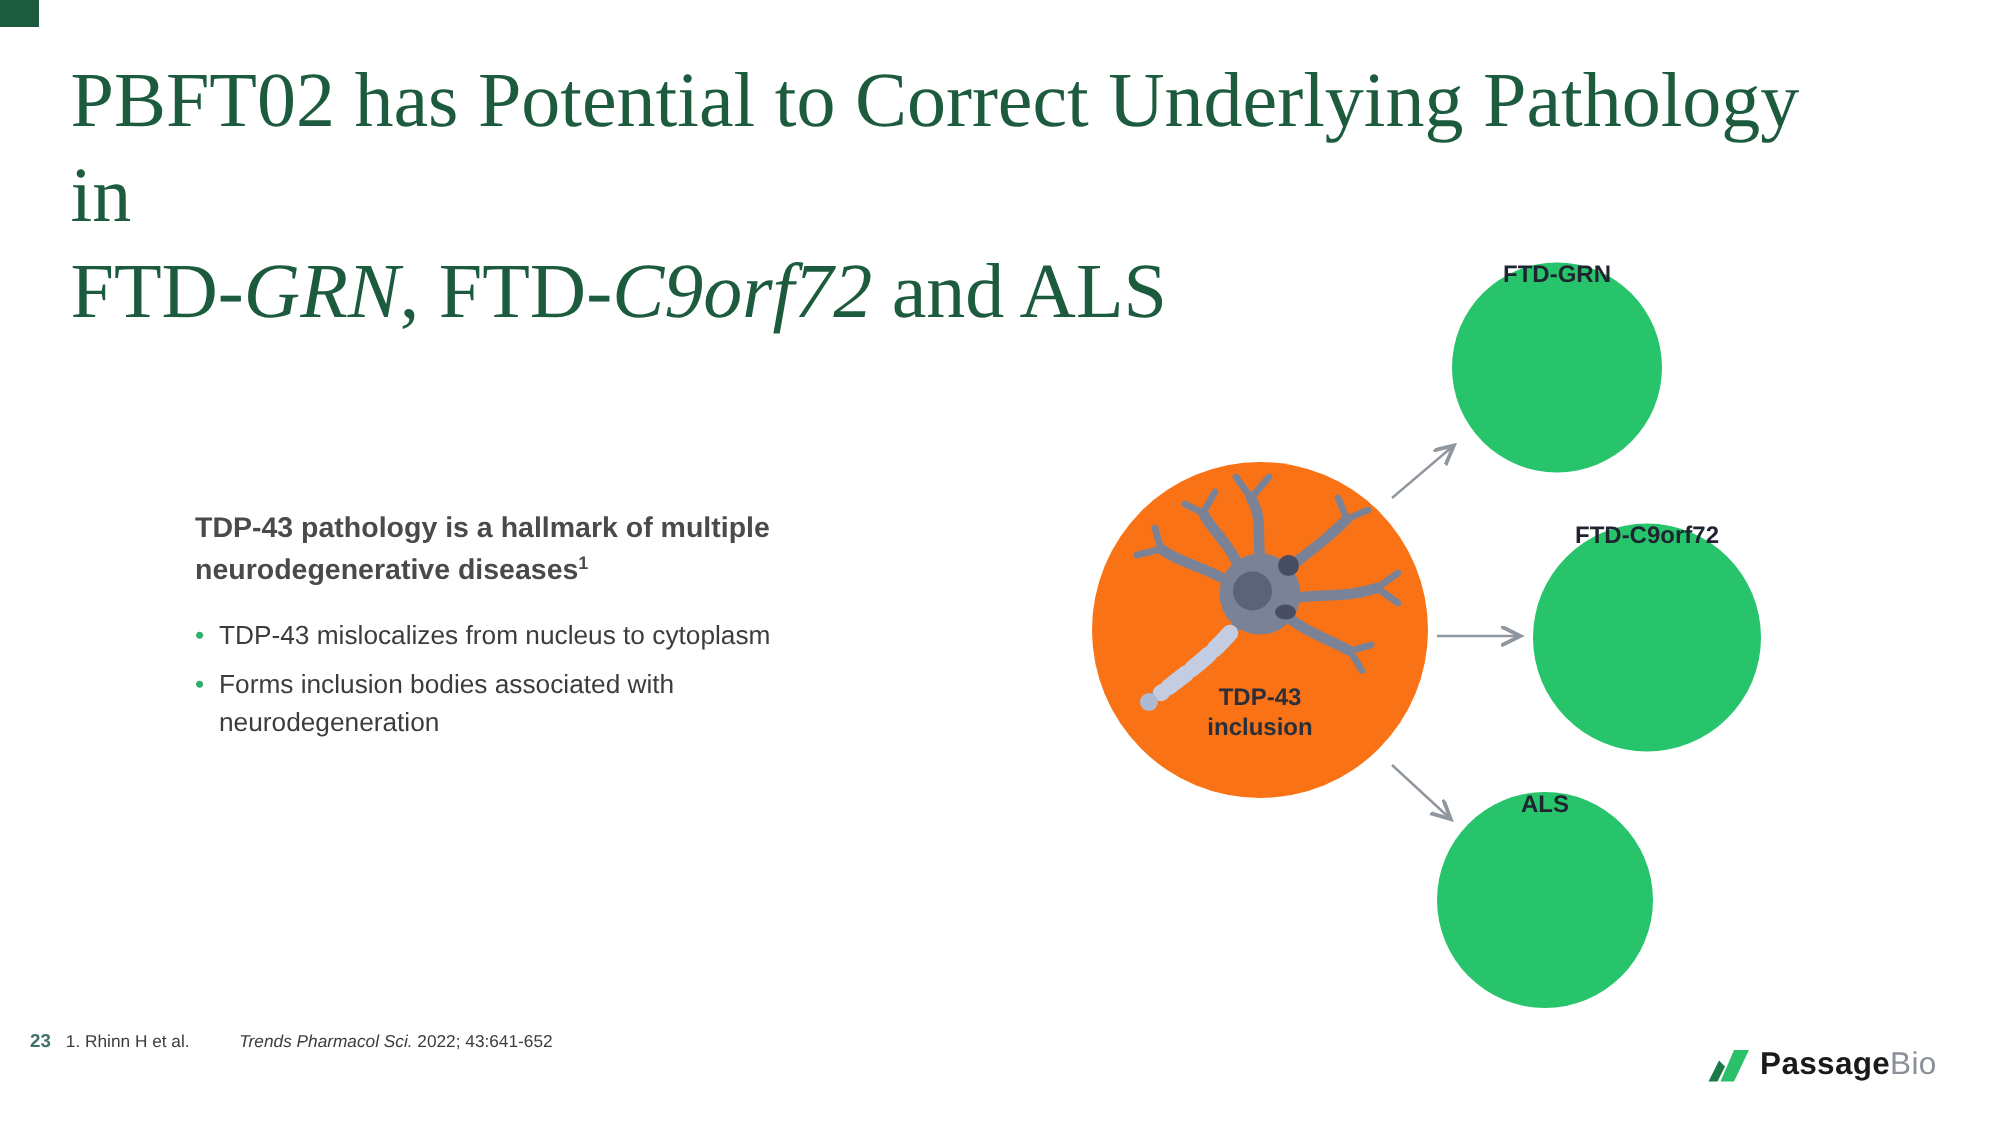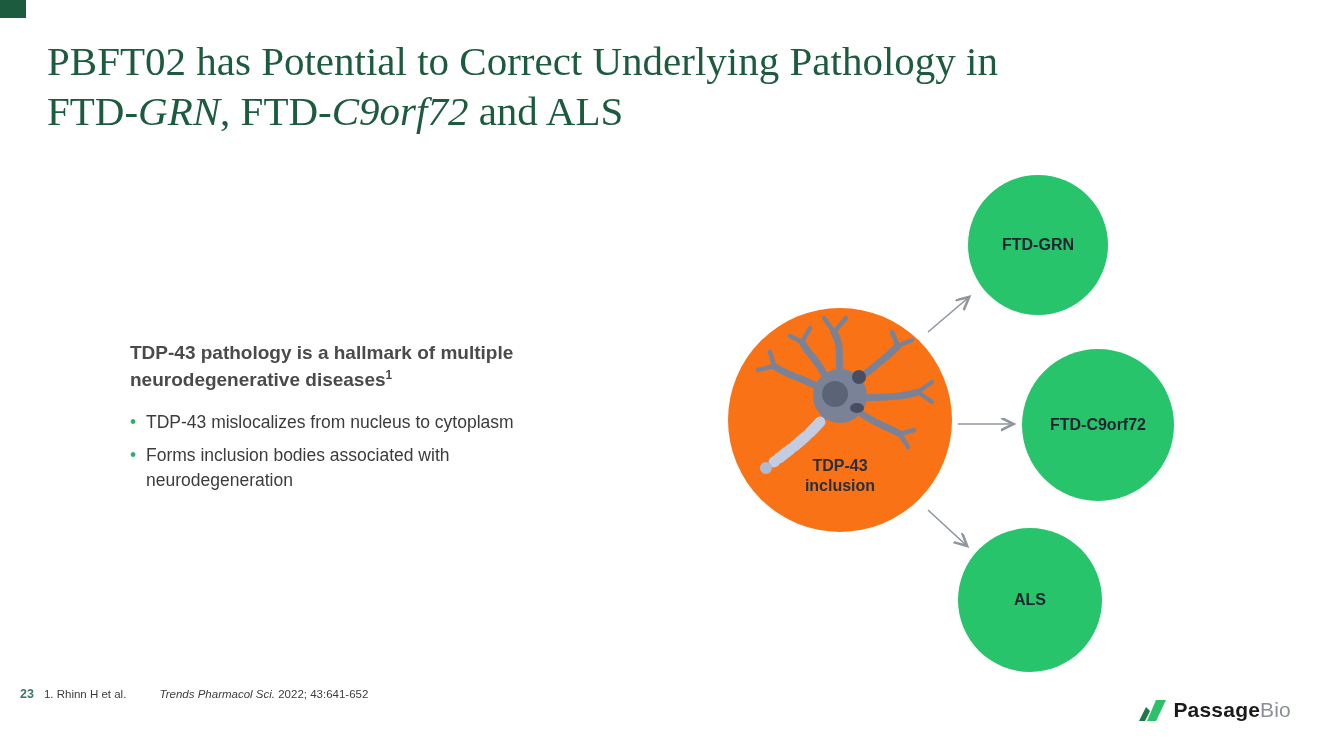--- a/index.html
+++ b/index.html
@@ -13,21 +13,21 @@
   }
   .corner-accent {
     position:absolute; left:0; top:0;
     width:26px; height:18px;
     background:#1d5b3e;
   }
   .title {
     position:absolute; left:47px; top:36px;
     width:1180px;
     font-family:"Liberation Serif","DejaVu Serif",serif;
-    font-size:41px; line-height:1.22;
+    font-size:52px; line-height:1.22;
     color:#1d5b3e;
     font-weight:400;
   }
   .title .it { font-style:italic; }
 
   .body-block {
     position:absolute; left:130px; top:340px; width:460px;
     color:#3f3f3f;
   }
   .body-heading {
@@ -58,21 +58,21 @@
   .neuron-svg { position:absolute; left:-8px; top:-2px; }
   .hub-label {
     position:absolute; left:0; right:0; bottom:36px;
     text-align:center;
     font-size:16px; font-weight:700; color:#2b2f3a; line-height:1.25;
   }
 
   .node-circle {
     position:absolute; border-radius:50%;
     background:#27c46c;
-    display:flex; align-items:center; justify-content:center;
+    display:flex; align-items:flex-start; justify-content:center;
     text-align:center;
     font-weight:700; color:#1f2430; font-size:16px;
   }
   .node-grn   { left:268px; top:15px;  width:140px; height:140px; }
   .node-c9    { left:322px; top:189px; width:152px; height:152px; }
   .node-als   { left:258px; top:368px; width:144px; height:144px; }
 
   
   .footer-left {
     position:absolute; left:20px; bottom:48px;

